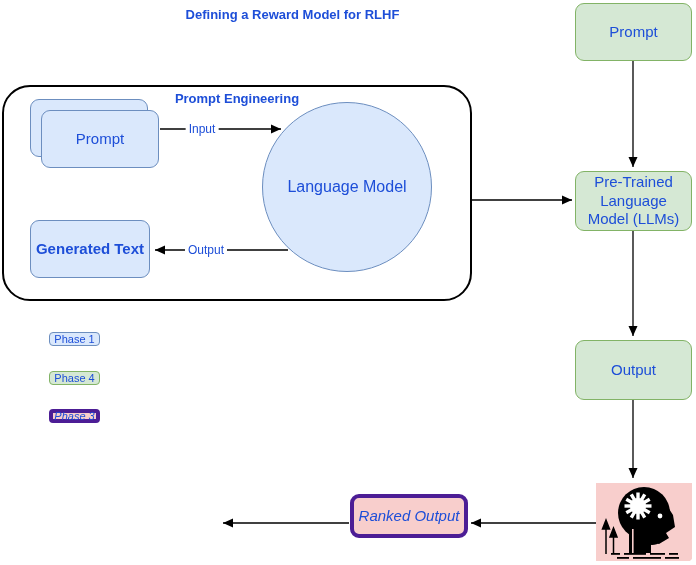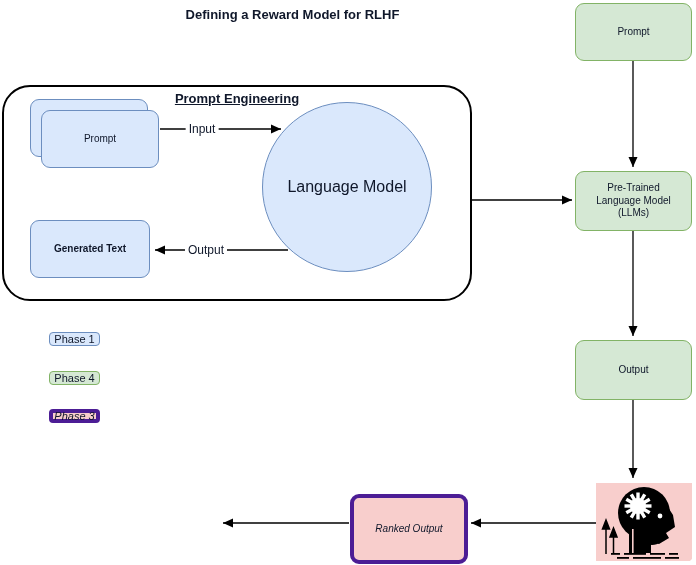--- a/index.html
+++ b/index.html
@@ -1,35 +1,35 @@
 <!DOCTYPE html>
 <html><head>
 <meta charset="utf-8">
 <style>
   html,body { margin:0; padding:0; background:#ffffff; }
   .canvas {
     position:relative; width:696px; height:565px; background:#ffffff;
-    font-family:"Liberation Sans", sans-serif; color:#0f172a; overflow:hidden;border-radius:17px;
+    font-family:"Liberation Sans", sans-serif; color:#1d4ed8; overflow:hidden;border-radius:17px;
   }
   .title {
     position:absolute; left:0; top:7px; width:585px; text-align:center;
     font-size:13px; font-weight:bold;
   }
   .group {
     position:absolute; left:2px; top:85px; width:470px; height:216px;
     border:2px solid #000; border-radius:28px; box-sizing:border-box;
     background:#fff; z-index:1;
   }
   .group-label {
     position:absolute; left:0; top:4px; width:100%; text-align:center;
-    font-size:13px; font-weight:bold;text-decoration:underline;
+    font-size:13px; font-weight:bold;
   }
   .node {
     position:absolute; display:flex; align-items:center; justify-content:center;
-    text-align:center; font-size:10px; line-height:1.25; box-sizing:border-box;
+    text-align:center; font-size:15px; line-height:1.25; box-sizing:border-box;
     border-radius:9px; z-index:2;
   }
   .node span { display:block; }
   .blue  { background:#dae8fc; border:1px solid #6c8ebf; }
   .green { background:#d5e8d4; border:1px solid #82b366; }
   .red   { background:#f8cecc; border:4px solid #4c1d95;font-style:italic; }
   .circle {
     position:absolute; left:262px; top:102px; width:170px; height:170px;
     border-radius:50%; background:#dae8fc; border:1px solid #6c8ebf;
     display:flex; align-items:center; justify-content:center;
@@ -88,21 +88,21 @@
   <div class="node green" style="left:575px; top:3px; width:117px; height:58px;">
     <span>Prompt</span>
   </div>
   <div class="node green pad" style="left:575px; top:171px; width:117px; height:60px;">
     <span>Pre-Trained Language Model (LLMs)</span>
   </div>
   <div class="node green" style="left:575px; top:340px; width:117px; height:60px;">
     <span>Output</span>
   </div>
 
-  <div class="node red" style="left:350px; top:494px; width:118px; height:70px;">
+  <div class="node red" style="left:350px; top:494px; width:118px; height:44px;">
     <span>Ranked Output</span>
   </div>
 
   <svg class="head-icon" viewBox="0 0 96 78">
     <rect x="0" y="0" width="96" height="78" fill="#f8cecc"></rect>
     <g fill="#000000">
       <circle cx="48" cy="30" r="26"></circle>
       <rect x="33" y="42" width="22" height="28"></rect>
       <circle cx="56" cy="50" r="12"></circle>
       <polygon points="68,18 77,32 79,44 70,50 73,55 63,61 50,58 50,34"></polygon>

